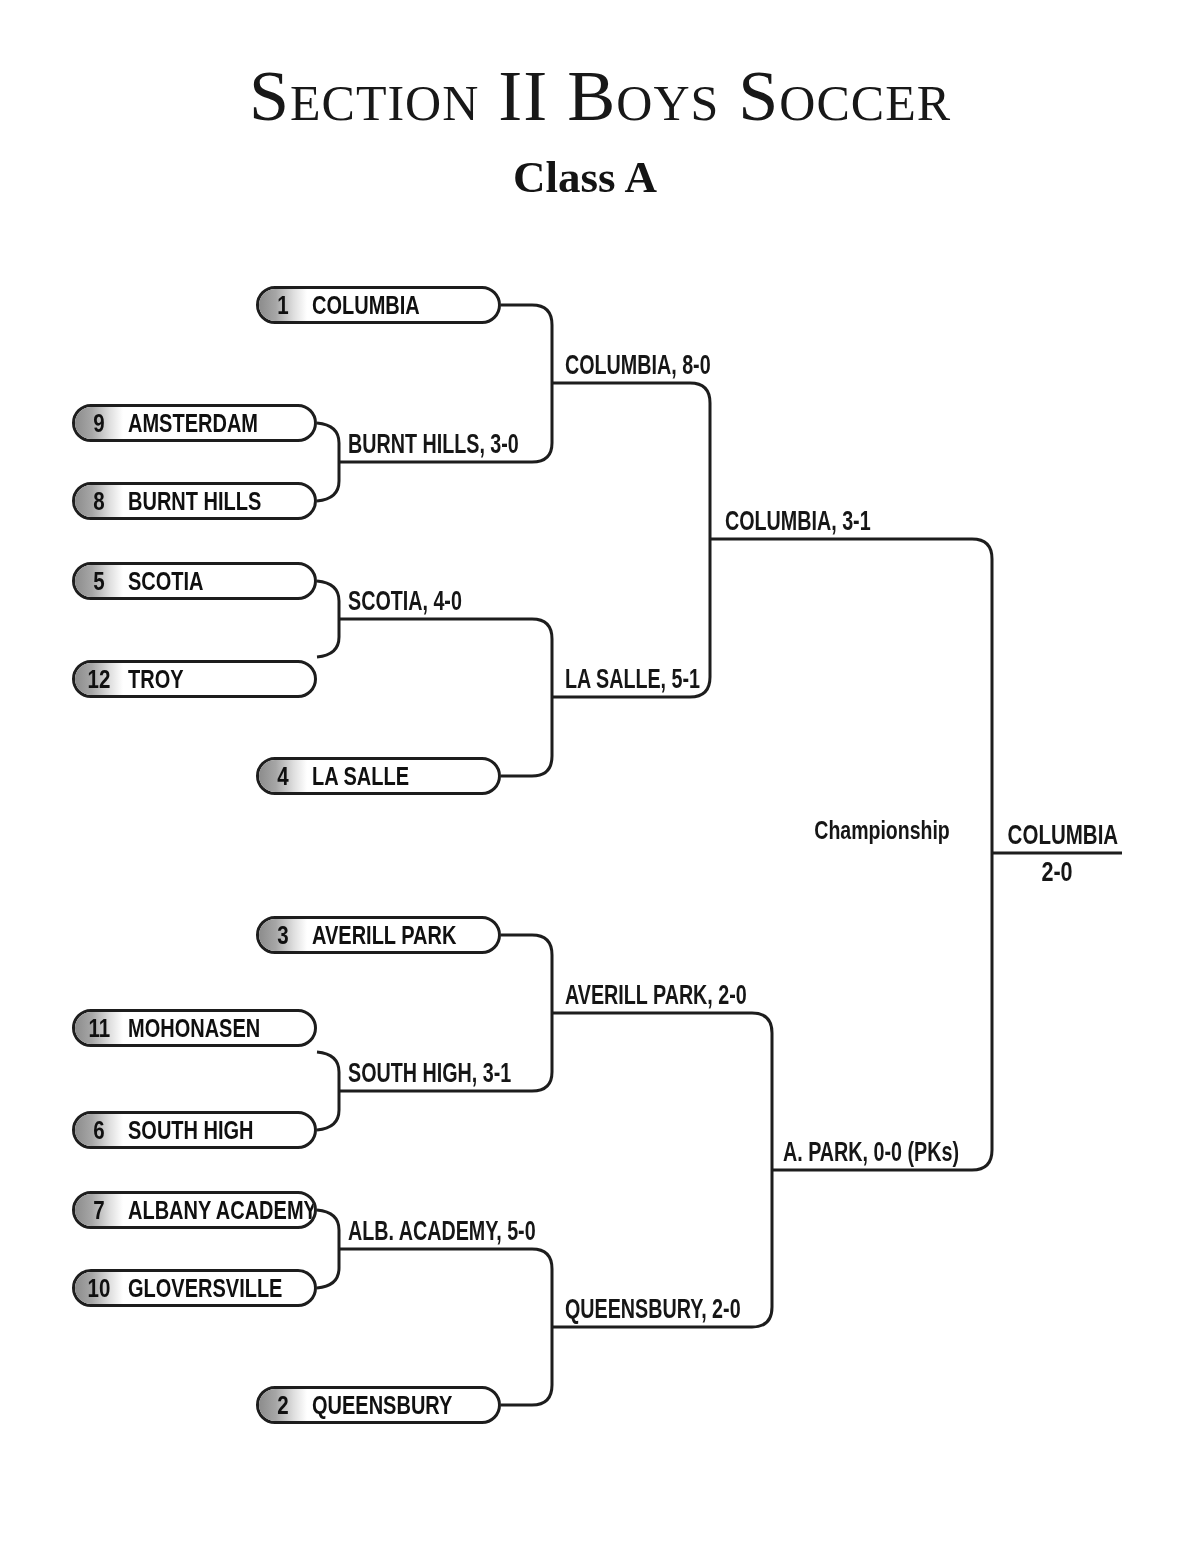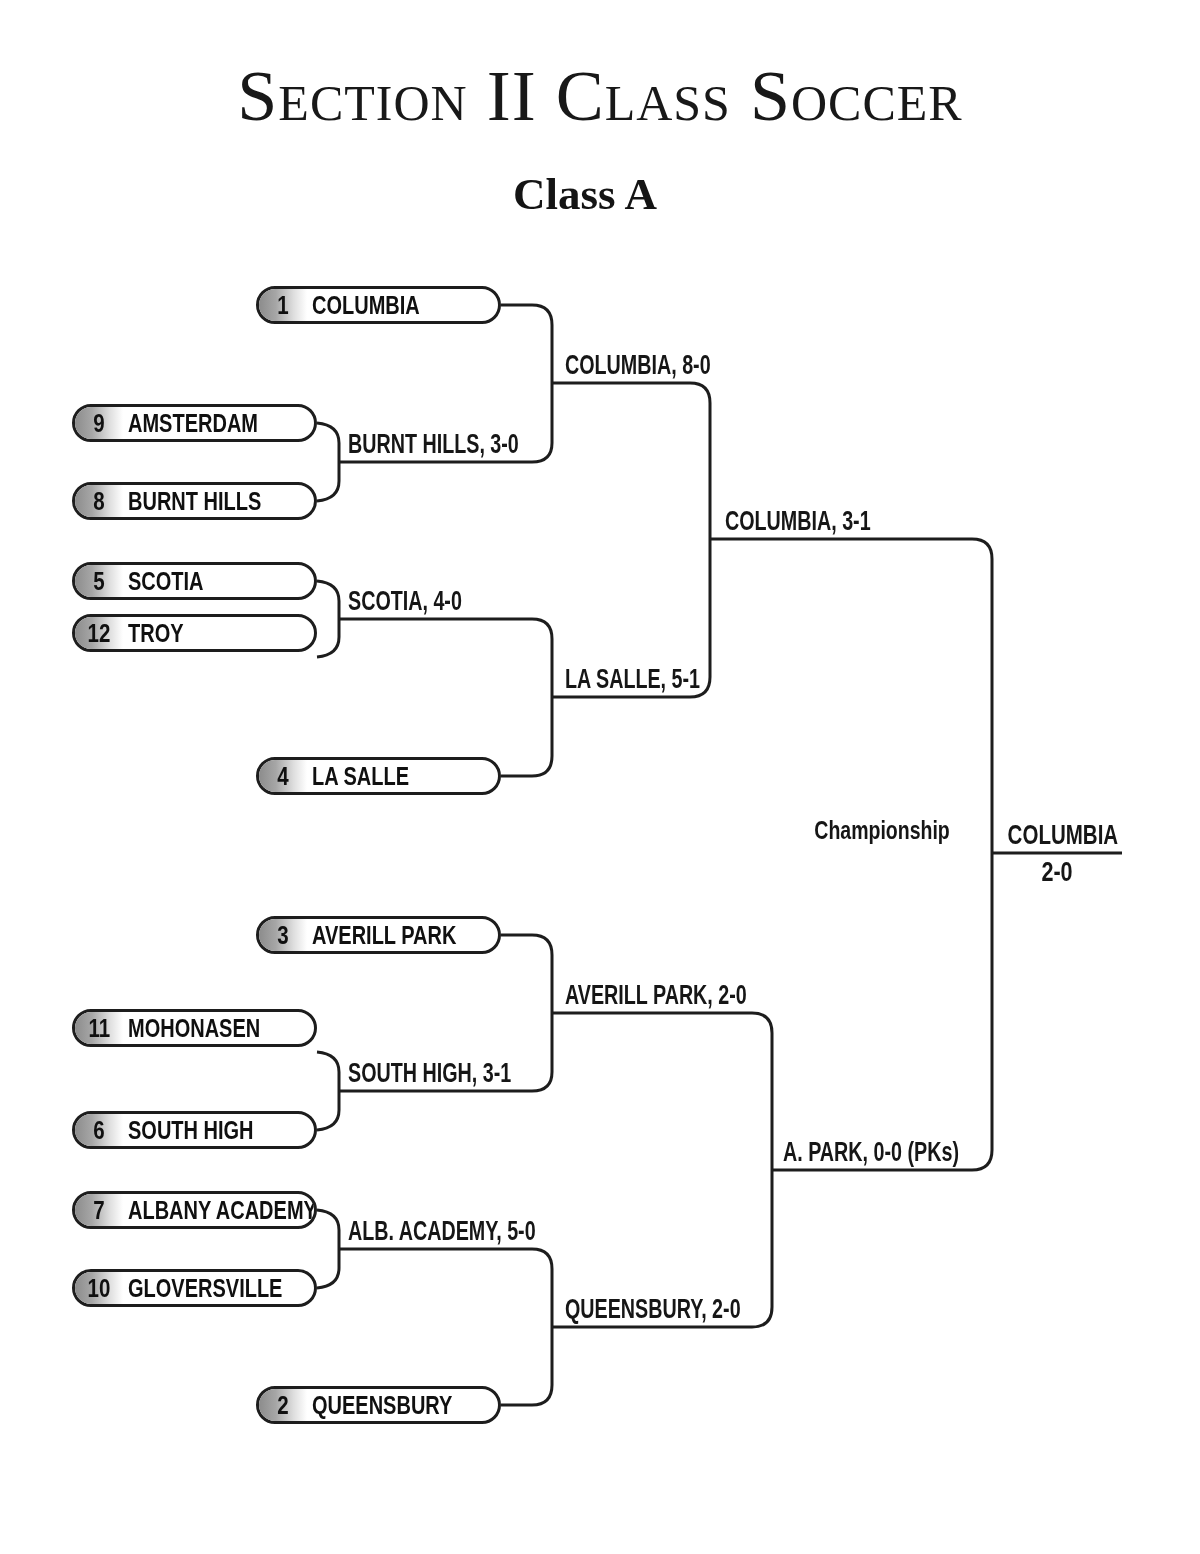--- a/index.html
+++ b/index.html
@@ -15,21 +15,21 @@
     position: absolute; top: 60px; left: 0; width: 1200px;
     text-align: center;
     font-family: "Liberation Serif", serif;
     font-variant: small-caps;
     font-weight: normal;
     font-size: 72px; line-height: 72px;
     letter-spacing: 1px;
     color: #181818;
   }
   .subtitle {
-    position: absolute; top: 169px; left: 0; width: 1170px;
+    position: absolute; top: 152px; left: 0; width: 1170px;
     text-align: center;
     font-family: "Liberation Serif", serif;
     font-weight: bold;
     font-size: 45px; line-height: 50px;
     color: #141414;
   }
   
   svg.lines { position: absolute; top: 0; left: 0; }
   svg.lines path, svg.lines line {
     stroke: #1d1d1d; stroke-width: 3; fill: none;
@@ -122,21 +122,21 @@
   <path d="M 552,1013 L 752,1013 Q 772,1013 772,1033 L 772,1307"></path>
 
   <path d="M 339,1249 L 532,1249 Q 552,1249 552,1269 L 552,1385 Q 552,1405 532,1405 L 501,1405"></path>
   <path d="M 552,1327 L 752,1327 Q 772,1327 772,1307"></path>
 
   <path d="M 772,1170 L 972,1170 Q 992,1170 992,1150"></path>
 
   <path d="M 992,853 L 1122,853"></path>
 </svg>
 
-<div class="title">Section II Class Soccer</div>
+<div class="title">Section II Boys Soccer</div>
 <div class="subtitle">Class A</div>
 
 <div class="pill col-b" style="top:286px">
   <span class="seed">
       <span class="seed-num">1</span>
     </span>
   <span class="team-name">COLUMBIA</span>
 </div>
 <div class="pill col-a" style="top:404px">
   <span class="seed">
@@ -149,21 +149,21 @@
       <span class="seed-num">8</span>
     </span>
   <span class="team-name">BURNT HILLS</span>
 </div>
 <div class="pill col-a" style="top:562px">
   <span class="seed">
       <span class="seed-num">5</span>
     </span>
   <span class="team-name">SCOTIA</span>
 </div>
-<div class="pill col-a" style="top:614px">
+<div class="pill col-a" style="top:660px">
   <span class="seed">
       <span class="seed-num">12</span>
     </span>
   <span class="team-name">TROY</span>
 </div>
 <div class="pill col-b" style="top:757px">
   <span class="seed">
       <span class="seed-num">4</span>
     </span>
   <span class="team-name">LA SALLE</span>

